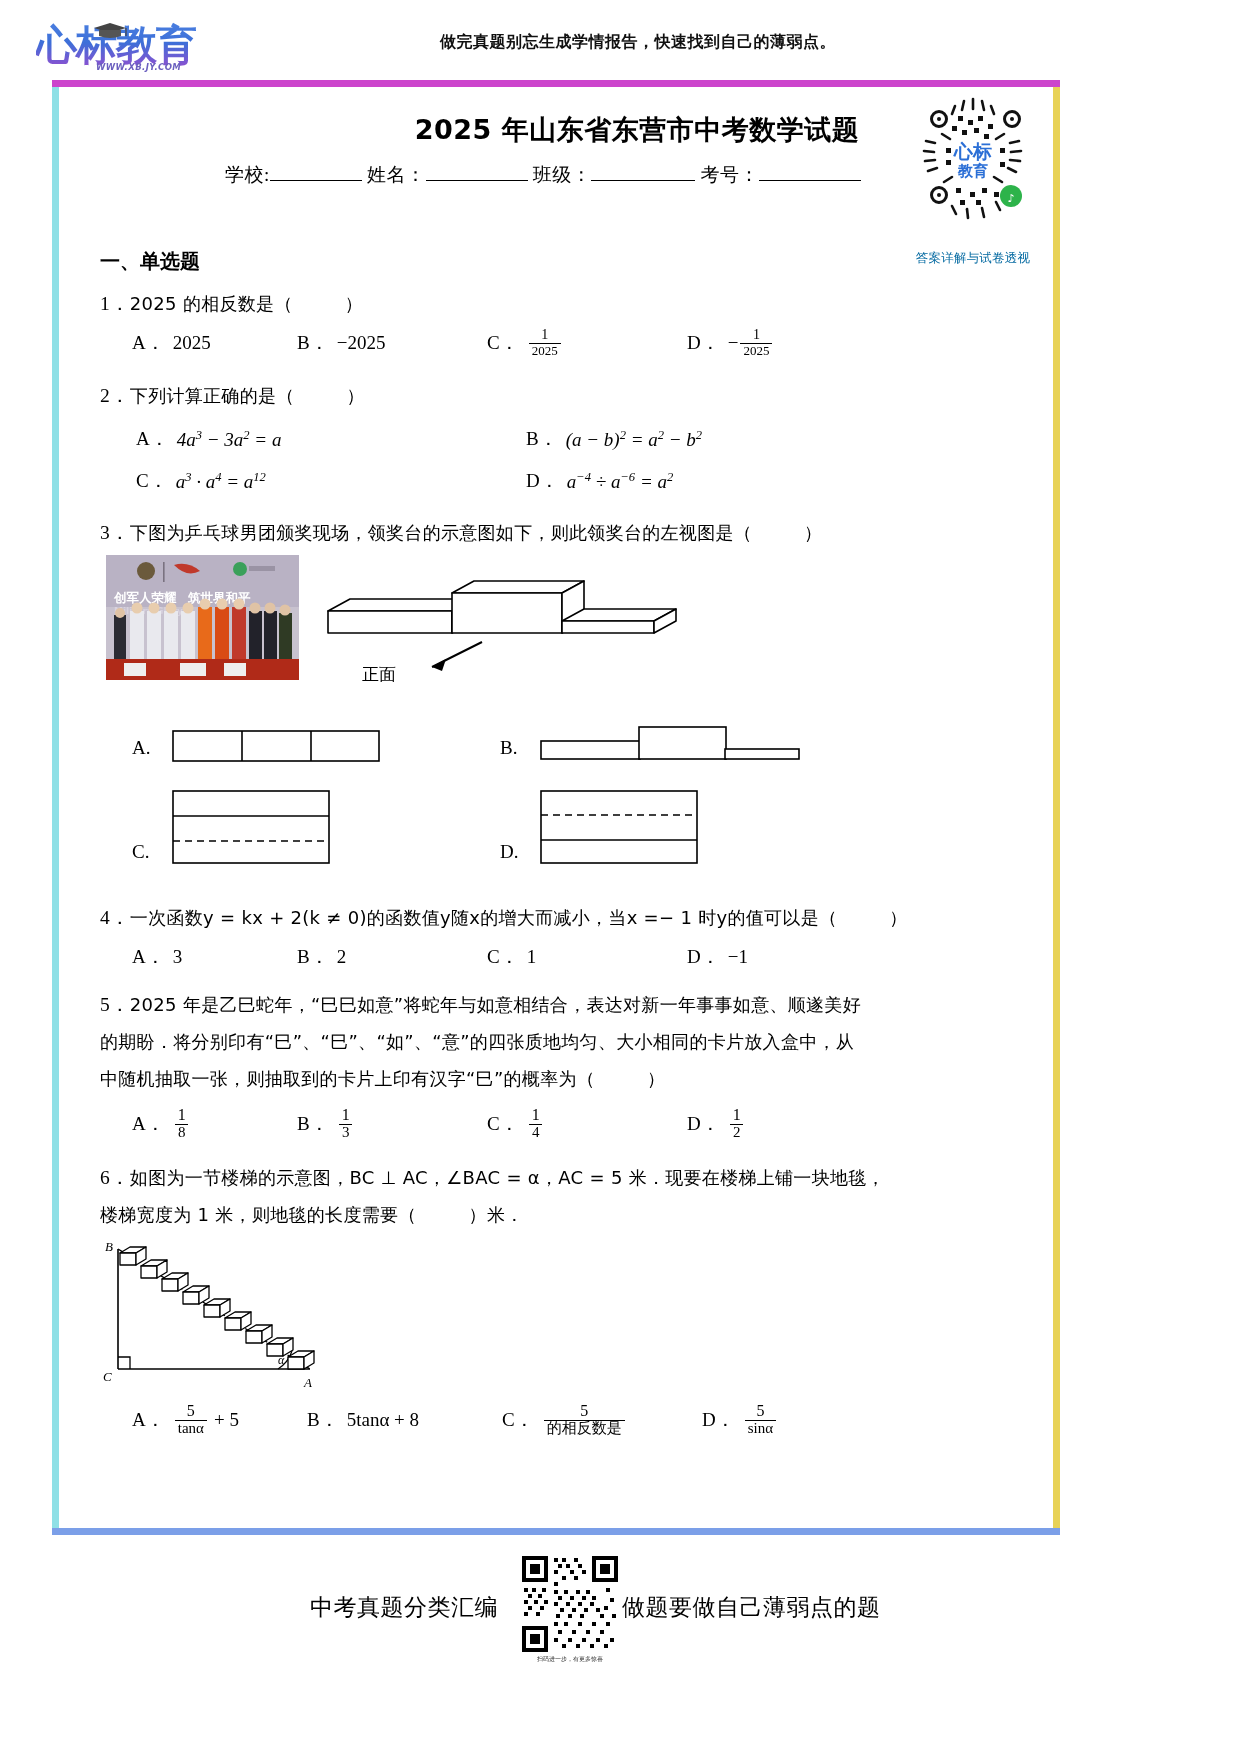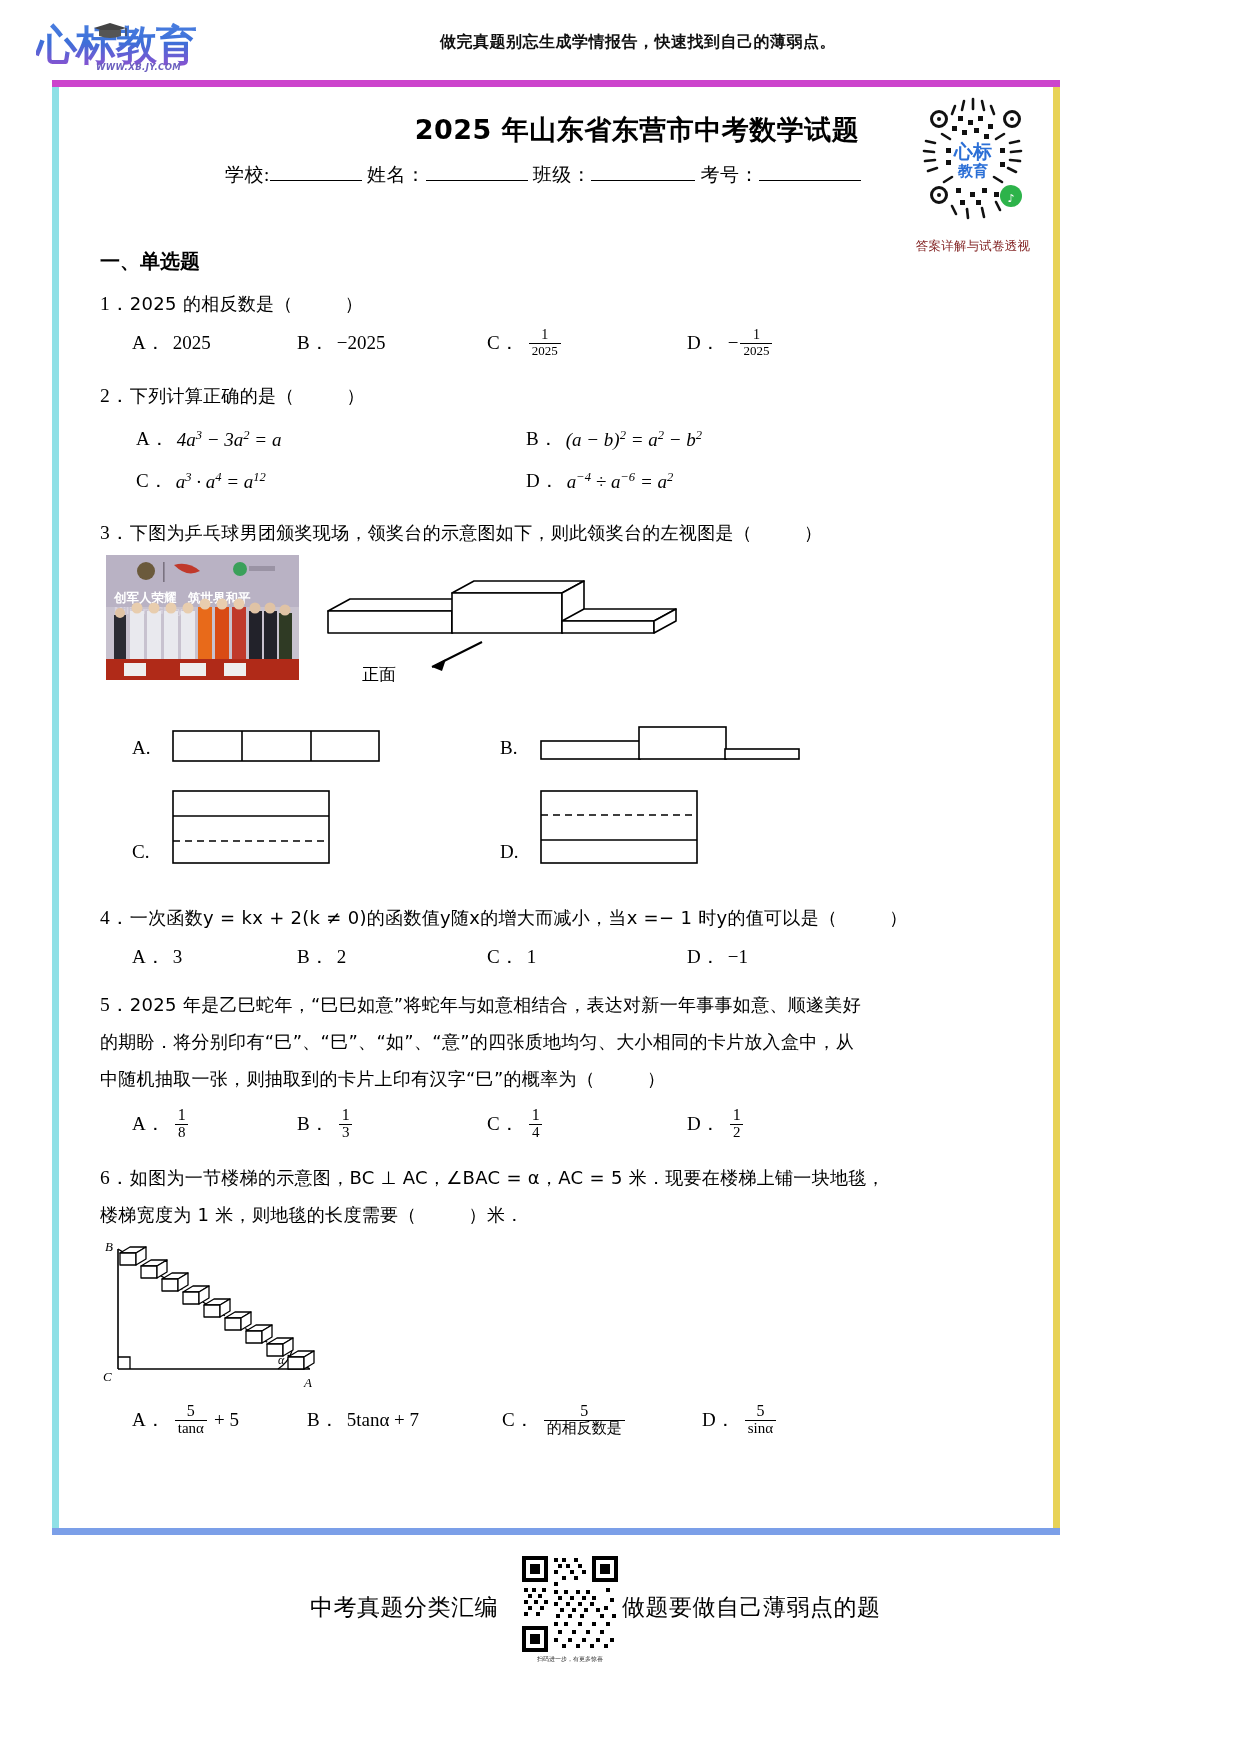--- a/index.html
+++ b/index.html
@@ -68,24 +68,24 @@
   .fields-row .fld{ display:inline-block; }
   .fields-row .blank{
     display:inline-block; border-bottom:1.4px solid #000;
     vertical-align:baseline;
   }
   .b1{ width:92px; } .b2{ width:102px; } .b3{ width:104px; } .b4{ width:102px; }
 
   
   .qr-block{ position:absolute; left:912px; top:96px; width:122px; height:126px; }
   .qr-caption{
-    position:absolute; left:888px; top:238px; width:170px;
+    position:absolute; left:888px; top:250px; width:170px;
     text-align:center;
     font-family:"DejaVu Sans", sans-serif;
-    font-size:12.5px; color:#7f1d1d; letter-spacing:0.2px;
+    font-size:12.5px; color:#0369a1; letter-spacing:0.2px;
   }
 
   
   .content{ position:absolute; left:100px; top:248px; width:945px; }
   .section-heading{
     font-family:"DejaVu Sans", sans-serif;
     font-weight:bold; font-size:20px; margin-bottom:12px;
   }
   .q-line{ font-size:19.5px; line-height:33px; letter-spacing:0.3px; margin-bottom:4px; }
   .q-line .cn{ font-family:"DejaVu Sans", sans-serif; font-size:18px; }
@@ -550,21 +550,21 @@
       <div class="opt" style="width:175px;">
         <span class="lbl">A．</span>
         <span class="frac big">
           <span class="num">5</span>
           <span class="den">tanα</span>
         </span>
         <span style="margin-left:5px;">+ 5</span>
       </div>
       <div class="opt" style="width:195px;">
         <span class="lbl">B．</span>
-        <span>5tanα + 7</span>
+        <span>5tanα + 8</span>
       </div>
       <div class="opt" style="width:200px;">
         <span class="lbl">C．</span>
         <span class="frac big">
           <span class="num">5</span>
           <span class="den">的相反数是</span>
         </span>
       </div>
       <div class="opt">
         <span class="lbl">D．</span>

